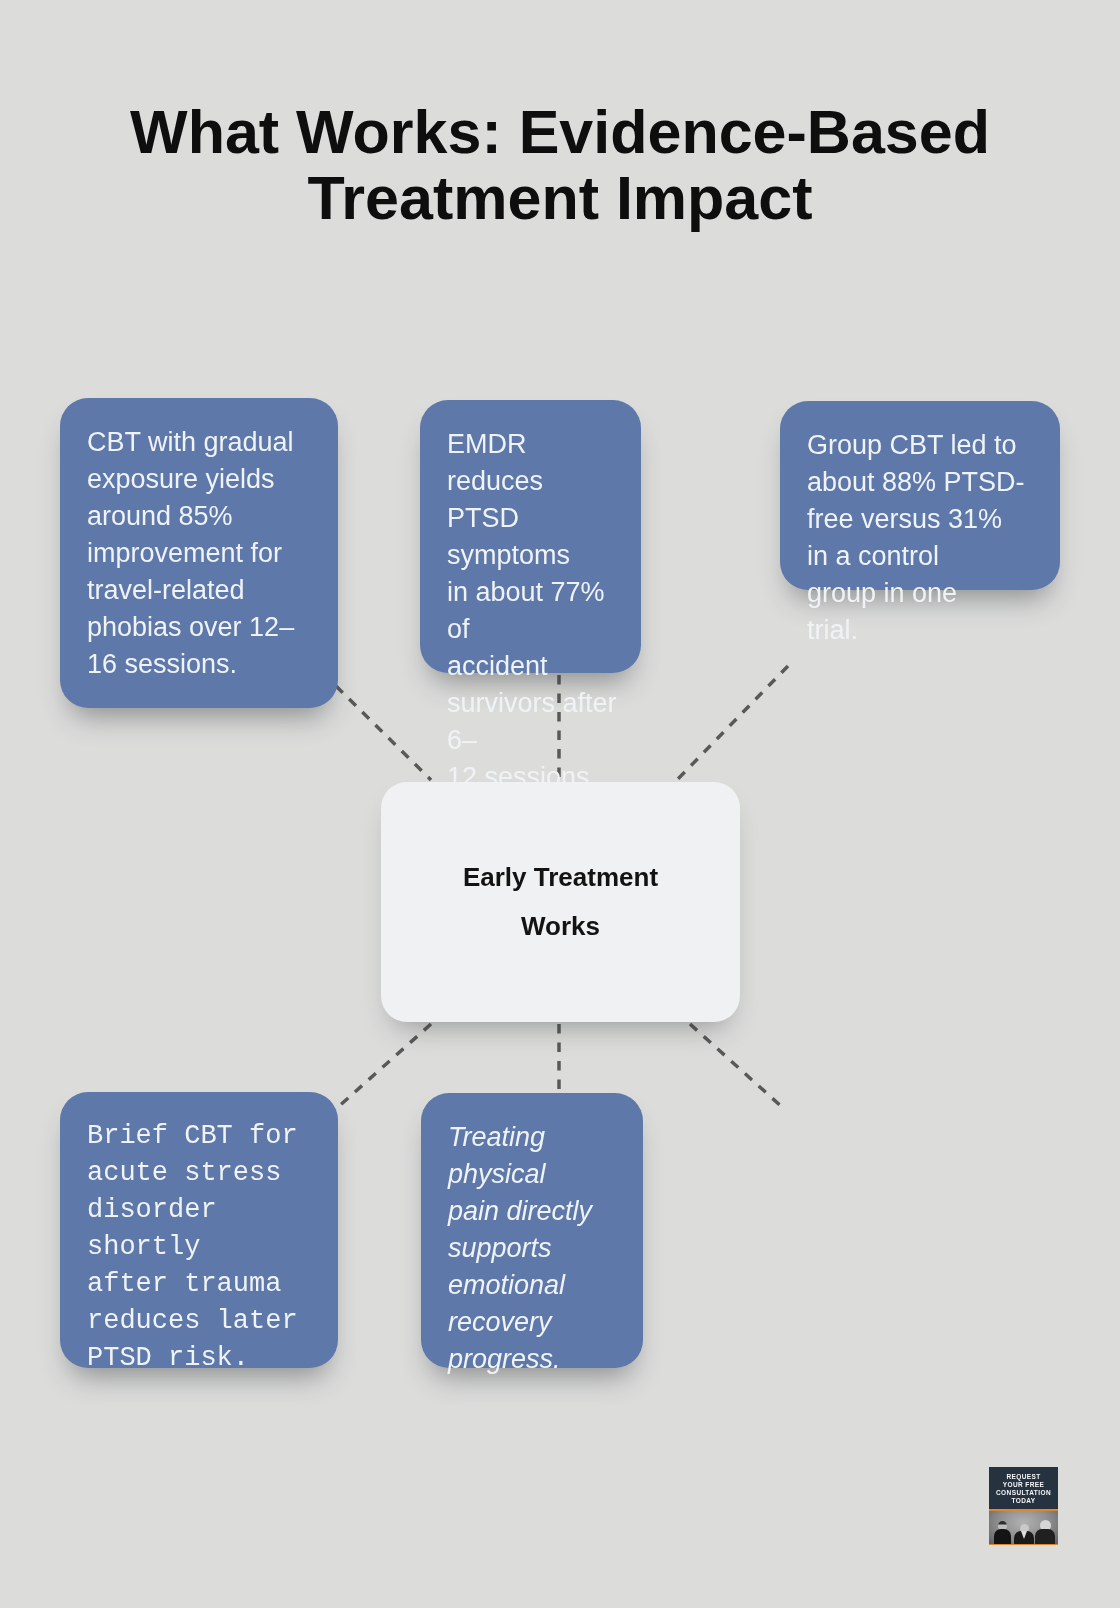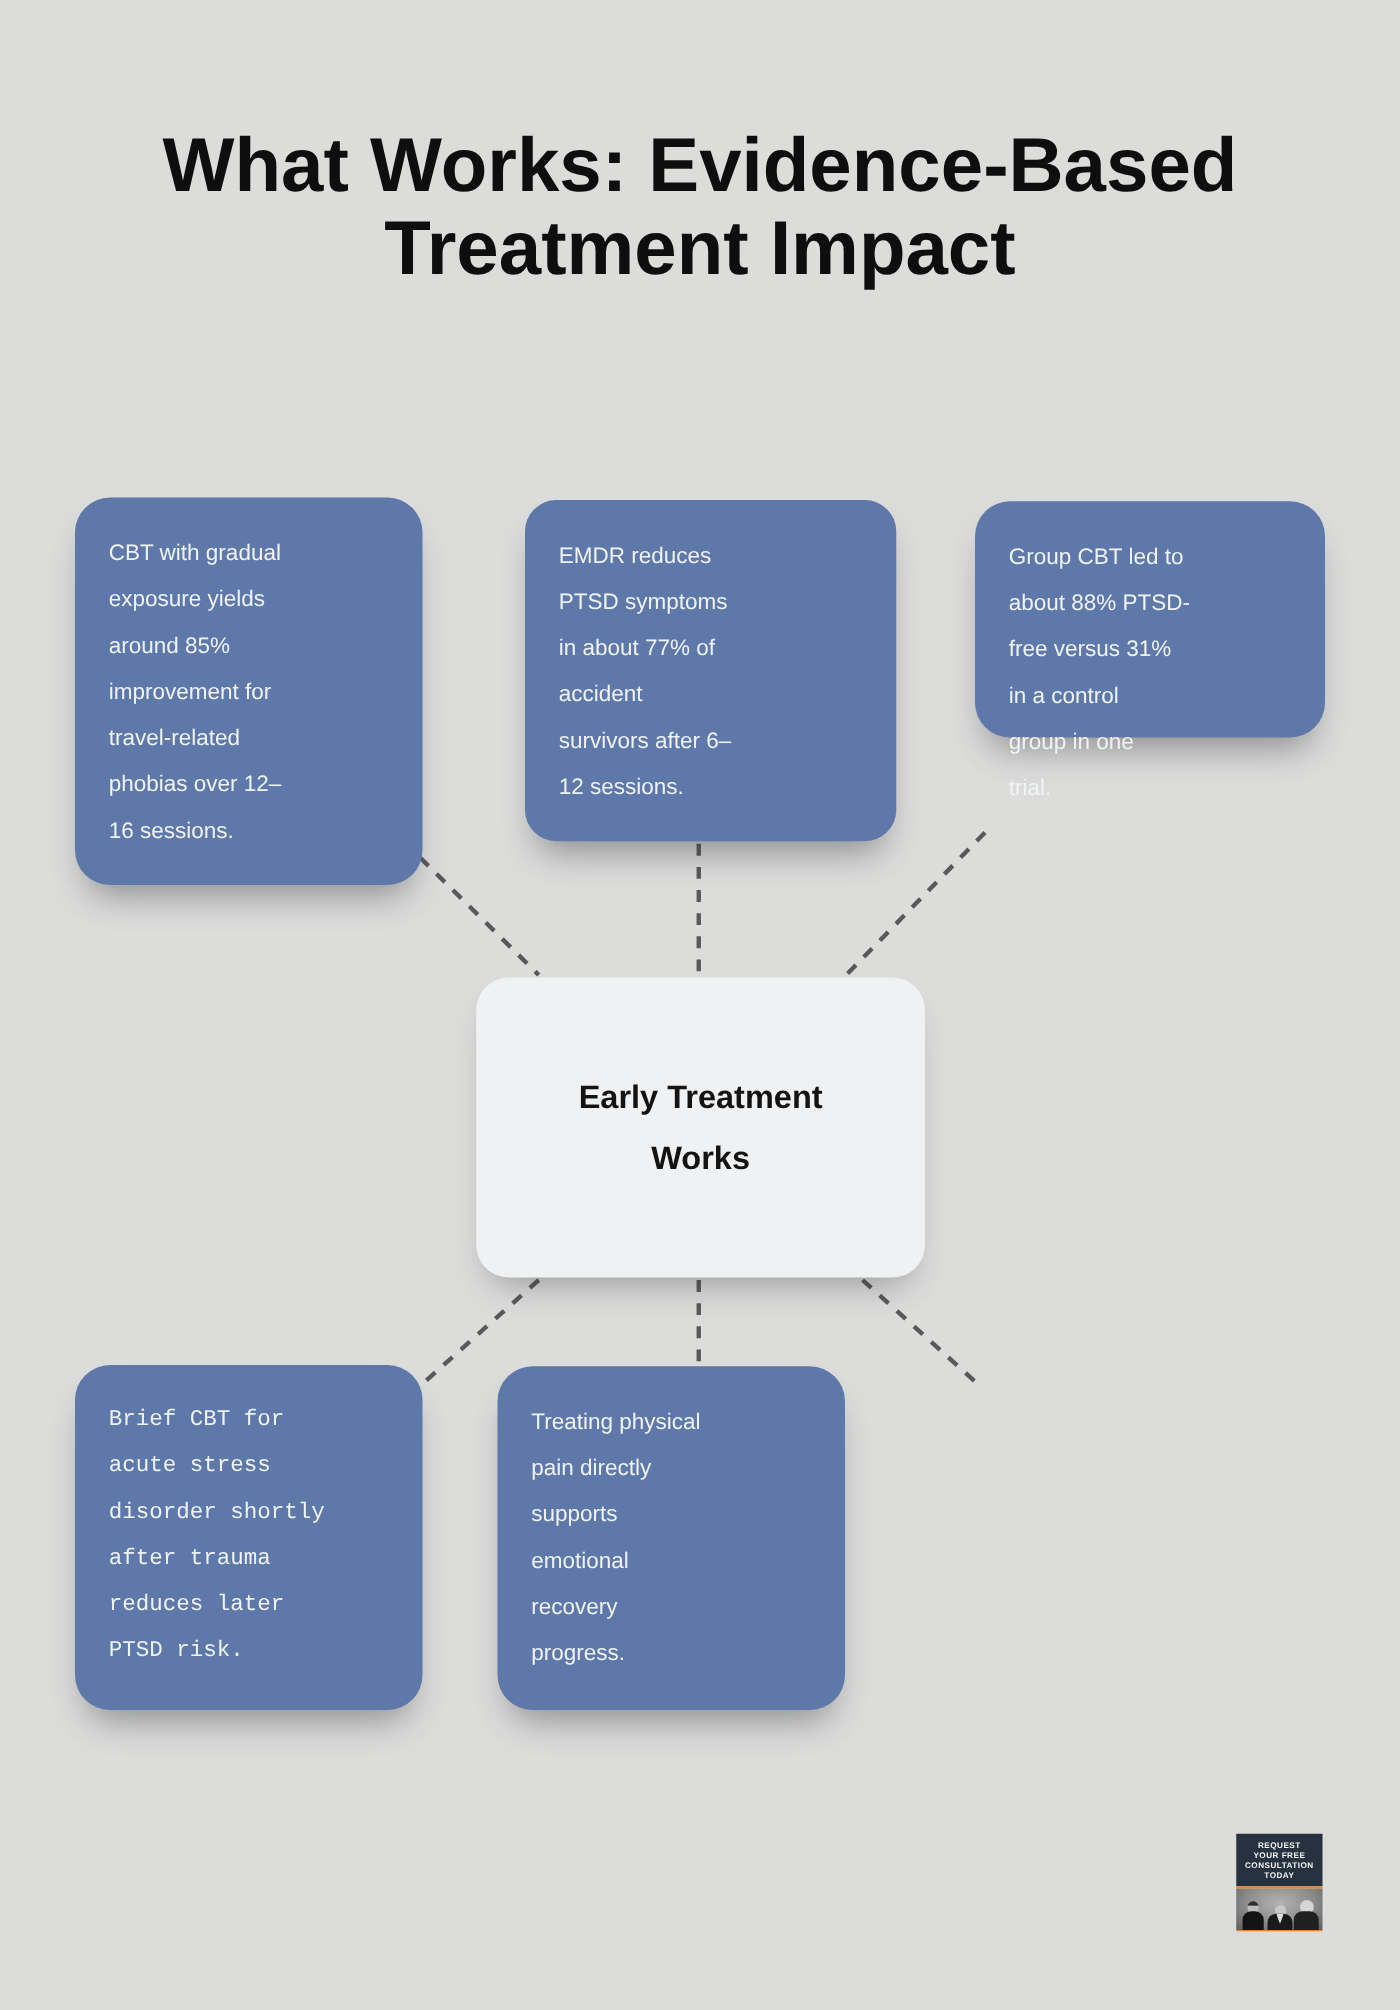--- a/index.html
+++ b/index.html
@@ -38,32 +38,32 @@
     stroke-width: 3.5;
     stroke-dasharray: 9.5 9;
   }
 
   .card {
     position: absolute;
     background: #5d78a9;
     border-radius: 28px;
     box-shadow: 0 18px 28px -10px rgba(45,47,52,0.45);
     color: #f0f3f6;
-    font-size: 18px;
+    font-size: 27px;
     line-height: 37px;
     padding: 26px 14px 0 27px;
     box-sizing: border-box;
   }
   .card-text { white-space: pre-line; }
 
   .c1 { left: 60px;  top: 398px;  width: 278px; height: 310px; }
-  .c2 { left: 420px; top: 400px;  width: 297px; height: 273px; border-radius: 25px; }
+  .c2 { left: 420px; top: 400px;  width: 221px; height: 273px; }
   .c3 { left: 780px; top: 401px;  width: 280px; height: 189px; }
   .c4 { left: 60px;  top: 1092px; width: 278px; height: 276px; font-family: Liberation Mono, monospace; }
-  .c5 { left: 398px; top: 1093px; width: 278px; height: 275px; }
+  .c5 { left: 421px; top: 1093px; width: 222px; height: 275px; font-style: italic; }
   .c6 { left: 780px; top: 1095px; width: 278px; height: 273px; }
 
   .center-node {
     position: absolute;
     left: 381px; top: 782px;
     width: 359px; height: 240px;
     background: #f0f1f2;
     border-radius: 26px;
     box-shadow: 0 16px 28px -12px rgba(45,47,52,0.40);
     display: flex;

